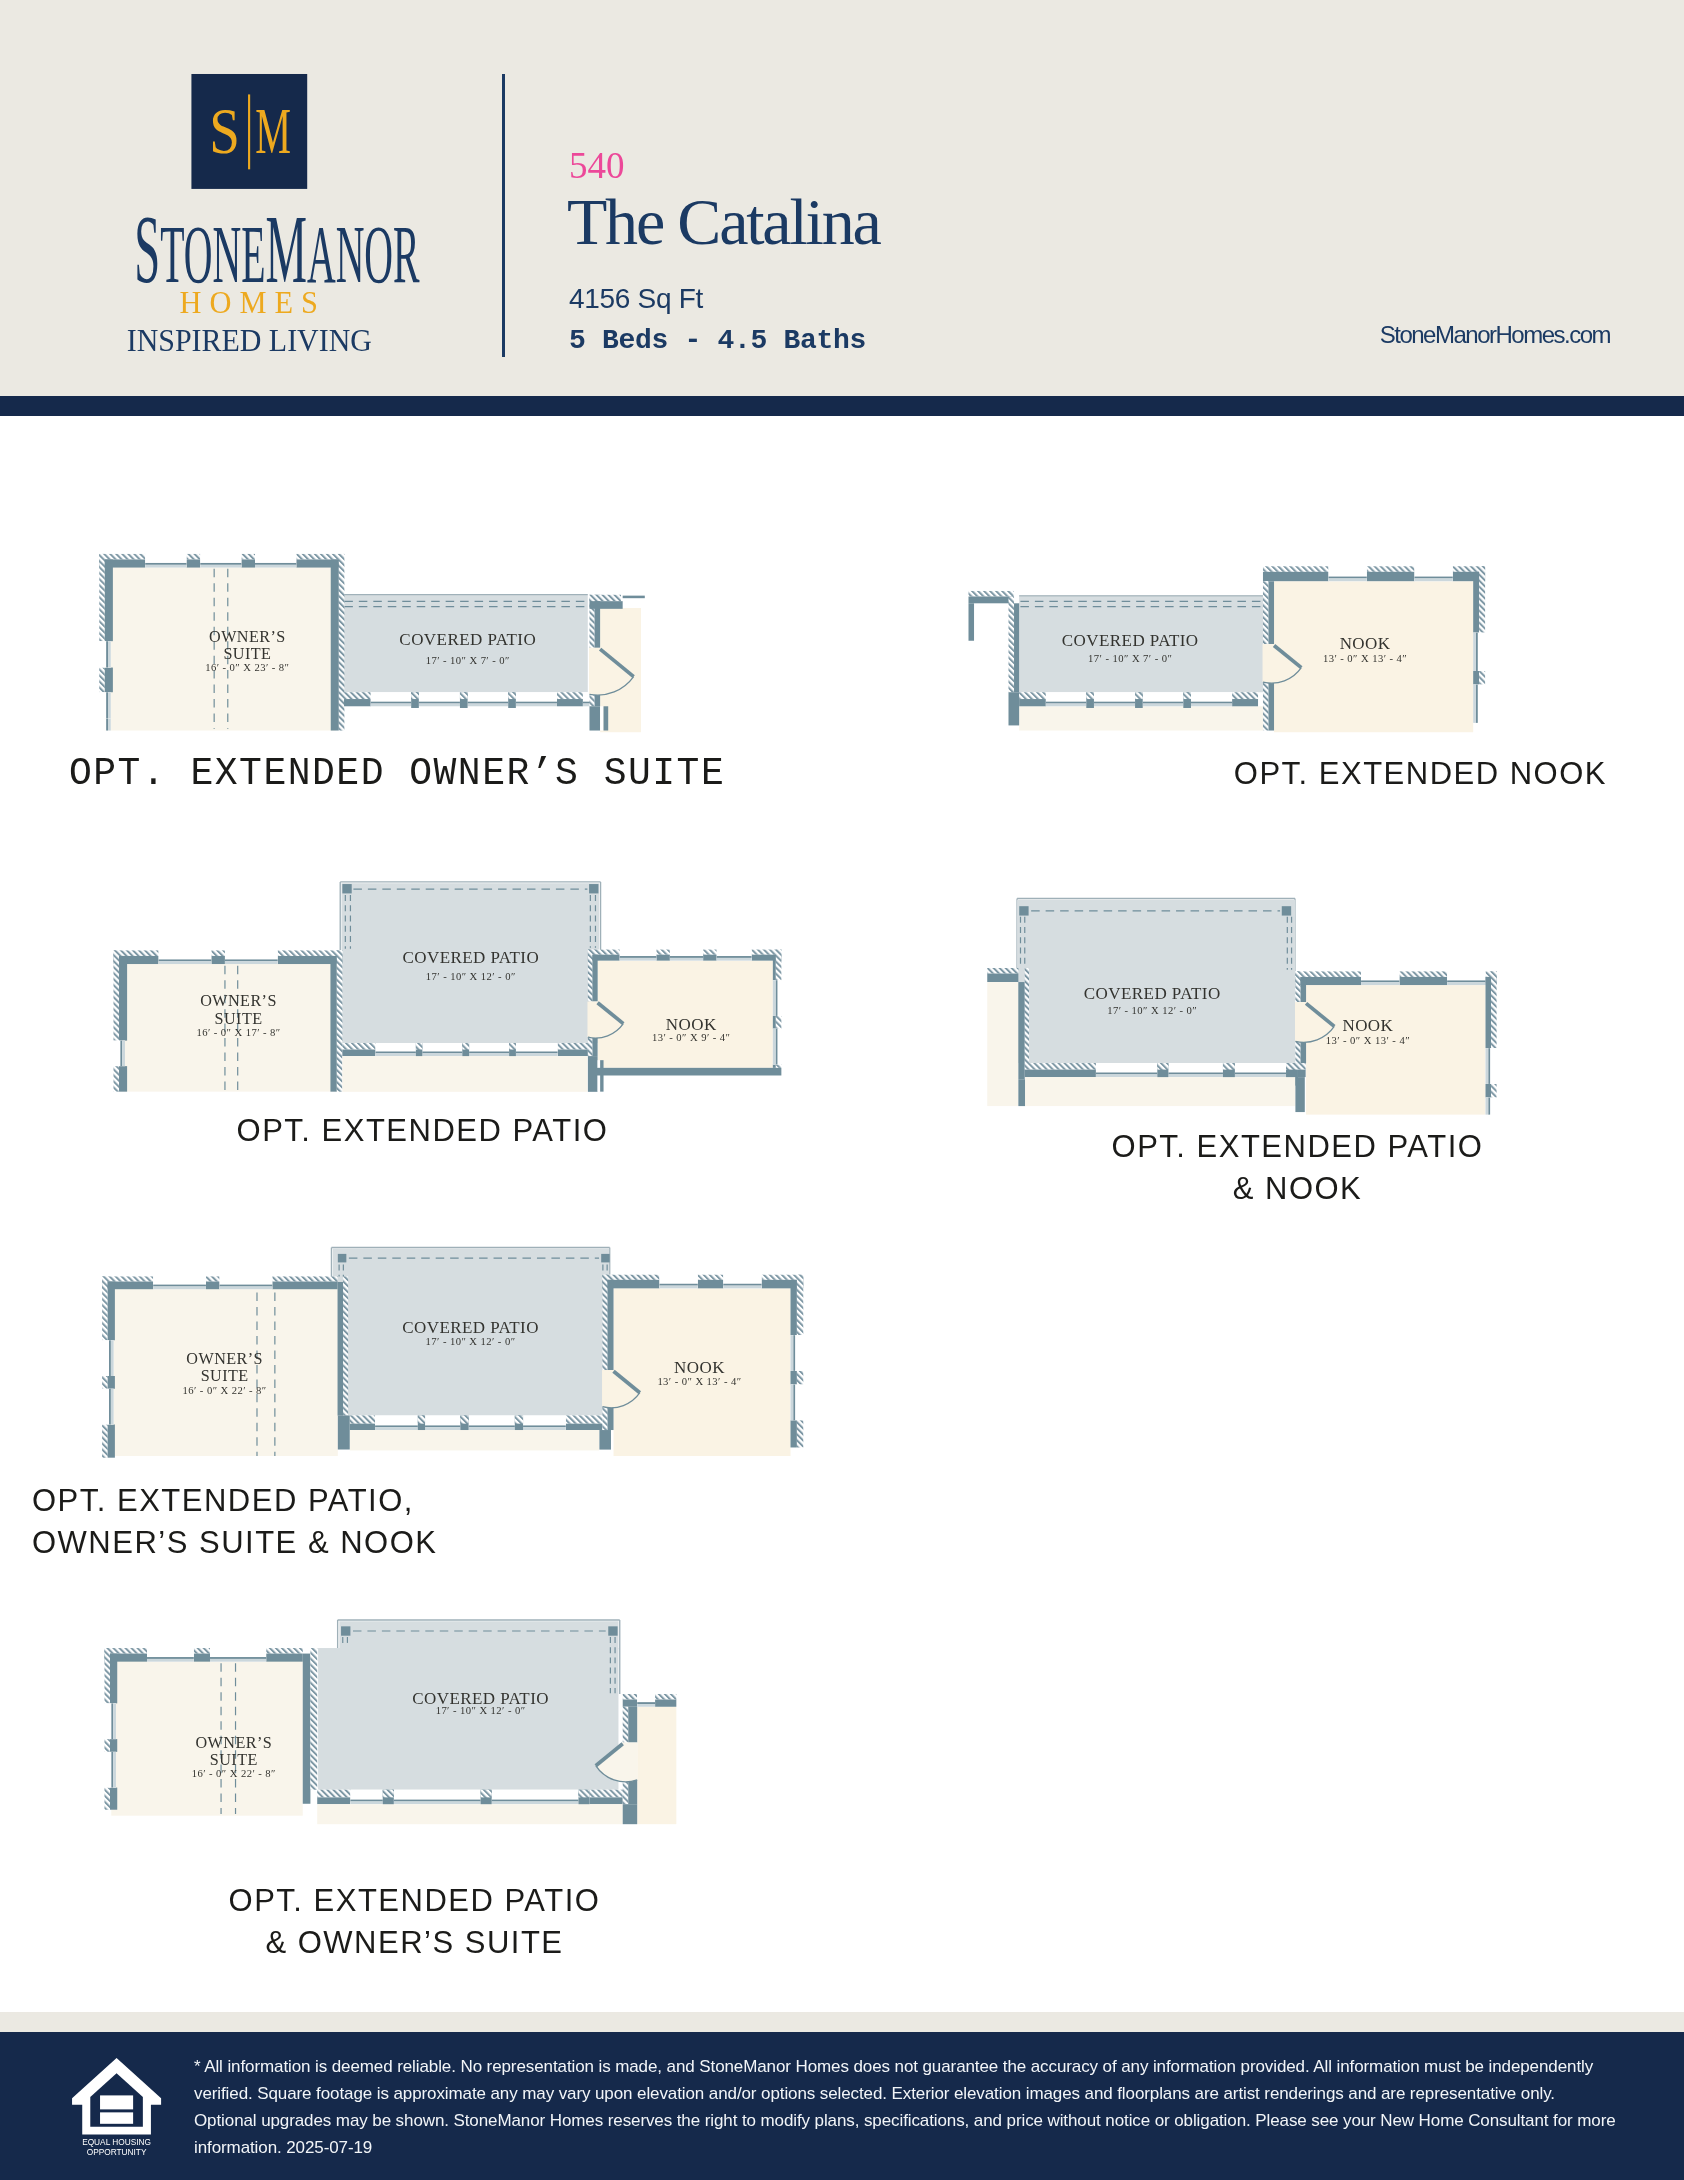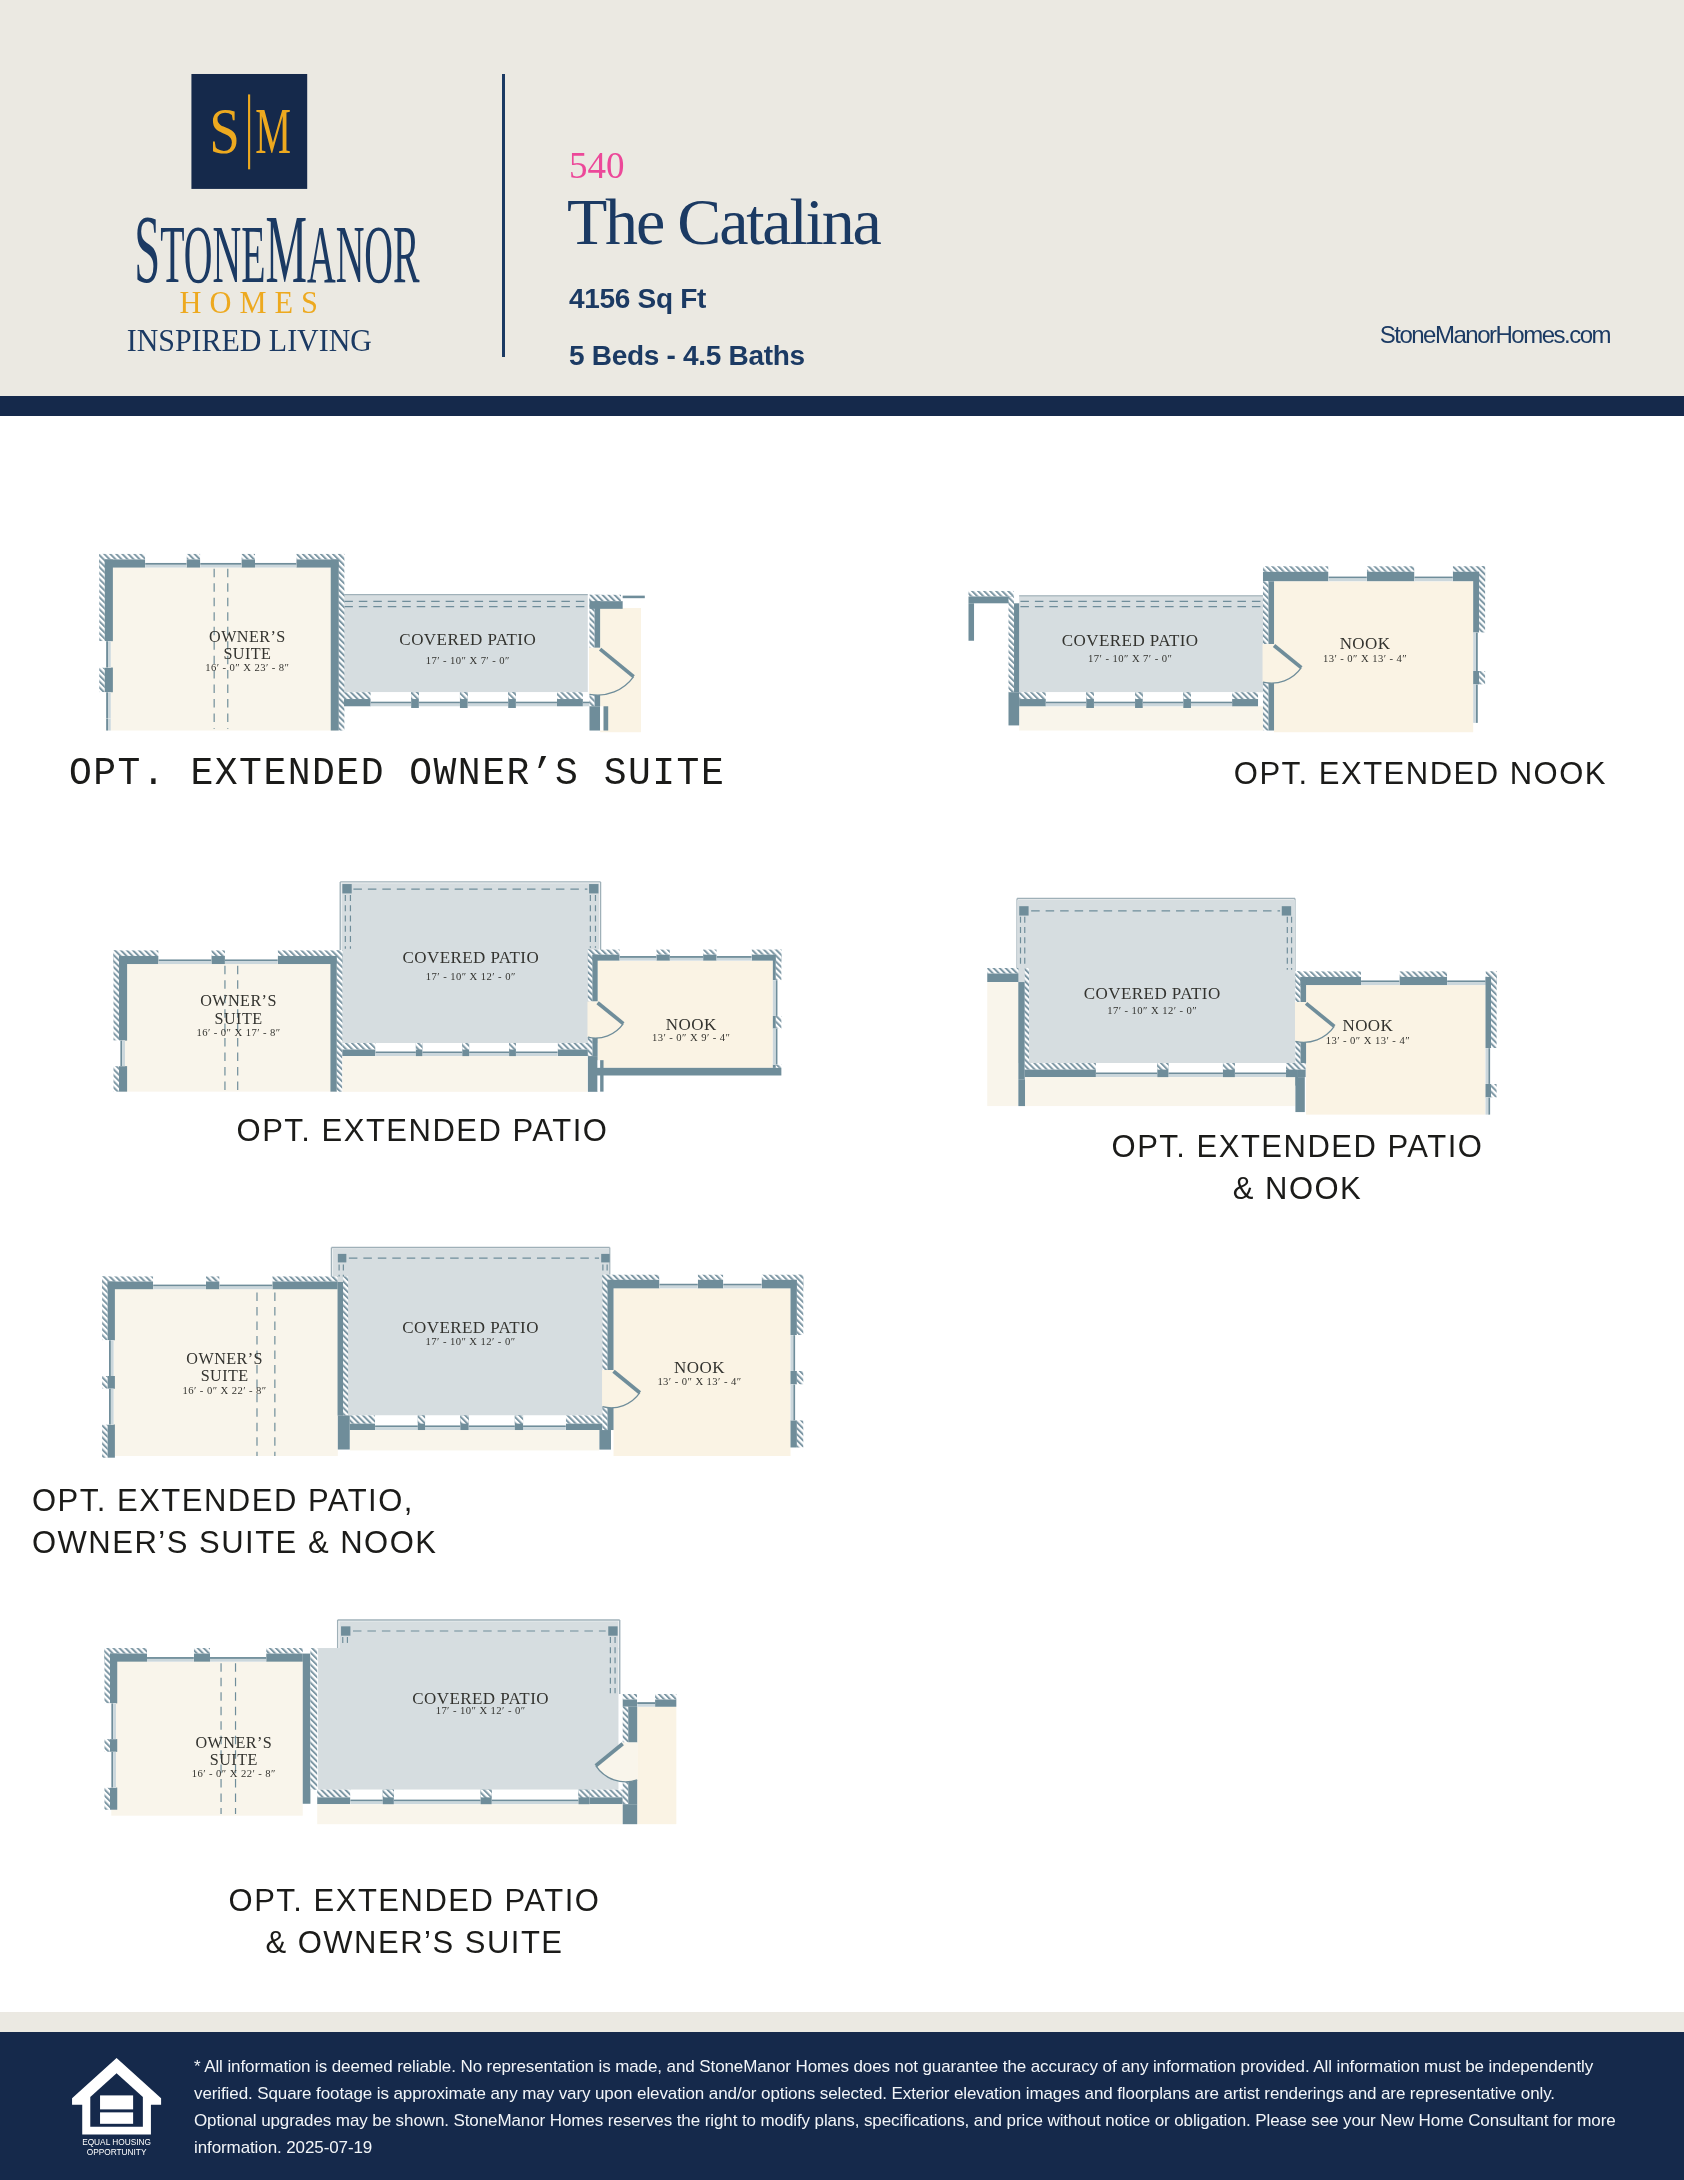--- a/index.html
+++ b/index.html
@@ -29,23 +29,23 @@
 
   <text x="3" y="352" font-family="Liberation Serif" fill="#1B3A63" font-size="36" textLength="288" lengthAdjust="spacingAndGlyphs">INSPIRED LIVING</text>
 </svg>
 
 <div style="position:absolute;left:502px;top:74px;width:3.4px;height:283px;background:#1B3A63"></div>
 
 <div style="position:absolute;left:569px;top:144px;font-family:Liberation Serif, serif;font-size:37px;color:#ec4899">540</div>
 
 <div style="position:absolute;left:567px;top:184px;font-family:Liberation Serif, serif;font-size:66px;letter-spacing:-2.2px;color:#1B3A63">The Catalina</div>
 
-<div style="position:absolute;left:569px;top:283px;font-family:'Liberation Sans',sans-serif;font-size:28px;letter-spacing:-0.3px;font-weight:700;color:#1B3A63">4156 Sq Ft</div>
-
-<div style="position:absolute;left:569px;top:340px;font-family:Liberation Sans, sans-serif;font-size:28px;letter-spacing:-0.3px;font-weight:600;color:#1B3A63">5 Beds - 4.5 Baths</div>
+<div style="position:absolute;left:569px;top:283px;font-family:'Liberation Sans',sans-serif;font-size:28px;letter-spacing:-0.3px;font-weight:400;color:#1B3A63">4156 Sq Ft</div>
+
+<div style="position:absolute;left:569px;top:325px;font-family:Liberation Mono, monospace;font-size:28px;letter-spacing:-0.3px;font-weight:600;color:#1B3A63">5 Beds - 4.5 Baths</div>
 
 <div style="position:absolute;left:1014px;top:321px;width:596px;text-align:right;font-family:'Liberation Sans',sans-serif;font-size:24px;letter-spacing:-1.5px;color:#1B3A63">StoneManorHomes.com</div>
 
 <svg style="position:absolute;left:77px;top:545px" width="579" height="200" viewBox="90 640 680 235">
     <defs>
       <pattern id="h1" width="5" height="5" patternUnits="userSpaceOnUse" patternTransform="rotate(-45)">
         <rect width="5" height="5" fill="#FFFFFF"></rect>
         <rect width="2.35" height="5" fill="#7E98A5"></rect>
       </pattern>
     </defs>

